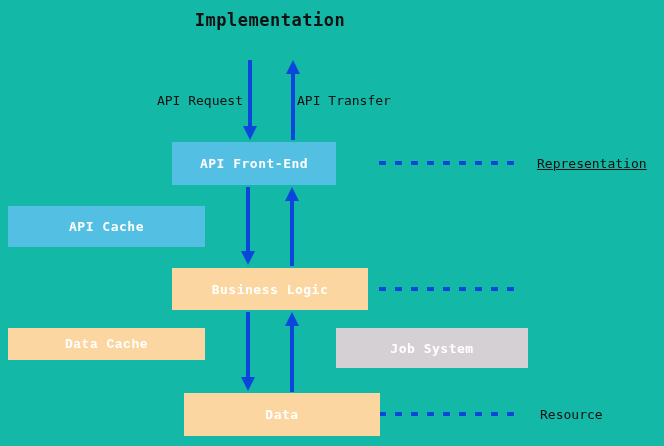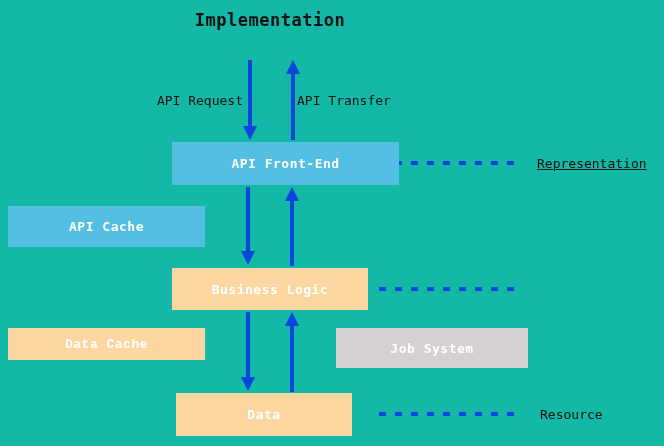--- a/index.html
+++ b/index.html
@@ -26,26 +26,26 @@
   .flow-label.response { left:297px; top:93px; }
   .box {
     position:absolute;
     display:flex; align-items:center; justify-content:center;
     color:#ffffff; font-weight:bold; font-size:13px;
     letter-spacing:0.5px; white-space:nowrap;
   }
   .box.blue   { background:#52bfe3; }
   .box.orange { background:#fcd6a0; }
   .box.gray   { background:#d4d0d4; }
-  .box.api-front-end  { left:172px; top:142px; width:227px; height:43px; }
+  .box.api-front-end  { left:172px; top:142px; width:164px; height:43px; }
   .box.api-cache      { left:8px;   top:206px; width:197px; height:41px; }
   .box.business-logic { left:172px; top:268px; width:196px; height:42px; }
   .box.data-cache     { left:8px;   top:328px; width:197px; height:32px;font-family:Liberation Mono, monospace; }
   .box.job-system     { left:336px; top:328px; width:192px; height:40px; }
-  .box.data           { left:176px; top:393px; width:176px; height:43px; }
+  .box.data           { left:184px; top:393px; width:196px; height:43px; }
   .layer-label {
     position:absolute;
     font-size:13px; color:#111111;
     white-space:nowrap;
   }
   .layer-label.representation { left:537px; top:156px;text-decoration:underline; }
   .layer-label.state-transfer { left:530px; top:282px; }
   .layer-label.resource       { left:540px; top:407px; }
   svg.overlay {
     position:absolute; left:0; top:0;

